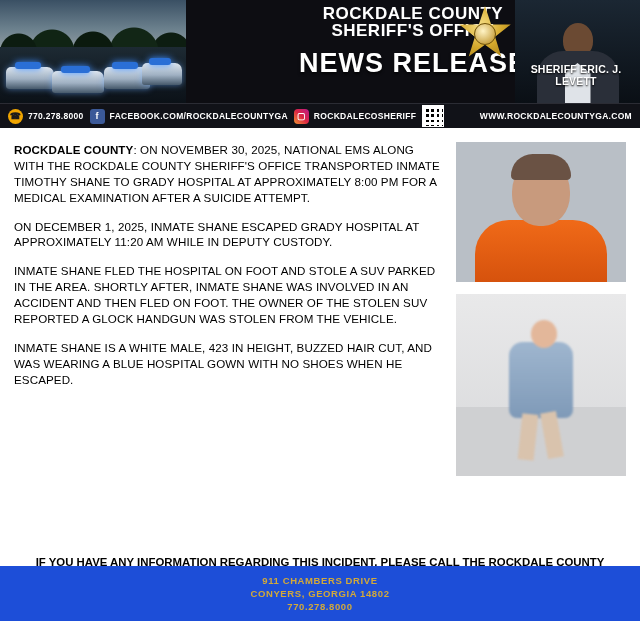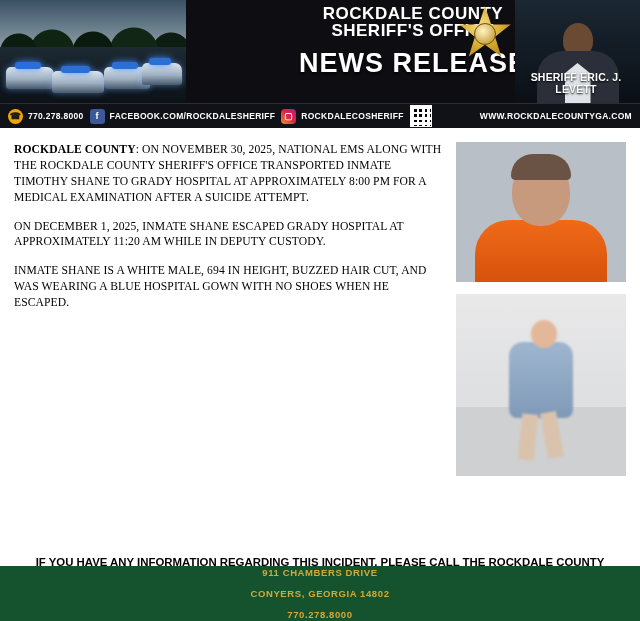--- a/index.html
+++ b/index.html
@@ -140,21 +140,21 @@
     width:82px; height:52px; border-radius: 26px 26px 0 0;
     background: #2a2f39;
   }
   .sheriff-shirt {
     position:absolute; left:50%; transform:translateX(-50%); bottom:0;
     width:26px; height:40px; background:#dfe3e8;
     clip-path: polygon(50% 0, 100% 26%, 100% 100%, 0 100%, 0 26%);
   }
   .sheriff-name {
     position: absolute;
-    right: 4px; bottom: 8px;
+    right: 4px; bottom: 16px;
     width: 120px;
     text-align: center;
     color: #ffffff;
     font-size: 10.5px;
     font-weight: bold;
     letter-spacing: .2px;
     text-shadow: 0 1px 2px #000;
   }
 
   
@@ -190,21 +190,20 @@
       #000;
     background-blend-mode: screen;
     border: 1px solid #fff;
   }
 
   
   .content {
     position: relative;
     padding: 14px 21px 0 14px;
     height: 425px;
-    font-family: Liberation Serif, serif;
   }
   .body-text {
     width: 430px;
     font-size: 11.6px;
     line-height: 1.37;
     letter-spacing: .1px;
   }
   .body-text p { margin: 0 0 13px 0; }
   .body-text .lead { font-weight: bold; }
 
@@ -265,27 +264,27 @@
     text-align: center;
     font-size: 11.4px;
     font-weight: bold;
     line-height: 1.4;
   }
   .footer {
     position: absolute;
     left: 0; bottom: 0;
     width: 640px;
     height: 55px;
-    background: #14532d;
+    background: #1d4ed8;
     color: #d2a93a;
     display: flex;
     flex-direction: column;
     align-items: center;
     justify-content: center;
-    gap: 10px;
+    gap: 2px;
   }
   .footer div {
     font-size: 9.5px;
     font-weight: bold;
     letter-spacing: .6px;
   }
 </style>
 </head>
 <body>
 
@@ -324,42 +323,43 @@
     <div class="sheriff-name">SHERIFF ERIC. J. LEVETT</div>
   </div>
 
   <div class="social-bar">
     <div class="soc">
       <span class="soc-ic ic-phone">☎</span>
       <span>770.278.8000</span>
     </div>
     <div class="soc">
       <span class="soc-ic ic-fb">f</span>
-      <span>FACEBOOK.COM/ROCKDALESHERIFF</span>
+      <span>FACEBOOK.COM/ROCKDALECOUNTYGA</span>
     </div>
     <div class="soc">
       <span class="soc-ic ic-ig">▢</span>
       <span>ROCKDALECOSHERIFF</span>
     </div>
     <div class="qr"></div>
     <div class="soc-sp"></div>
     <div class="soc">
       <span>WWW.ROCKDALECOUNTYGA.COM</span>
     </div>
   </div>
 </div>
 
 <div class="content">
 
   <div class="body-text">
     <p>
       <span class="lead">ROCKDALE COUNTY</span><span>: ON NOVEMBER 30, 2025, NATIONAL EMS ALONG WITH THE ROCKDALE COUNTY SHERIFF'S OFFICE TRANSPORTED INMATE TIMOTHY SHANE TO GRADY HOSPITAL AT APPROXIMATELY 8:00 PM FOR A MEDICAL EXAMINATION AFTER A SUICIDE ATTEMPT.</span>
     </p>
     <p>ON DECEMBER 1, 2025, INMATE SHANE ESCAPED GRADY HOSPITAL AT APPROXIMATELY 11:20 AM WHILE IN DEPUTY CUSTODY.</p>
-    <p>INMATE SHANE IS A WHITE MALE, 694 IN HEIGHT, BUZZED HAIR CUT, AND WAS WEARING A BLUE HOSPITAL GOWN WITH NO SHOES WHEN HE ESCAPED.</p>
+    <p>INMATE SHANE FLED THE HOSPITAL ON FOOT AND STOLE A SUV PARKED IN THE AREA. SHORTLY AFTER, INMATE SHANE WAS INVOLVED IN AN ACCIDENT AND THEN FLED ON FOOT.  THE OWNER OF THE STOLEN SUV REPORTED A GLOCK HANDGUN WAS STOLEN FROM THE VEHICLE.</p>
+    <p>INMATE SHANE IS A WHITE MALE, 423 IN HEIGHT, BUZZED HAIR CUT, AND WAS WEARING A BLUE HOSPITAL GOWN WITH NO SHOES WHEN HE ESCAPED.</p>
   </div>
 
   <div class="photos">
     <div class="mugshot">
       <div class="mug-bg"></div>
       <div class="mug-body"></div>
       <div class="mug-head"></div>
       <div class="mug-hair"></div>
     </div>
     <div class="fullbody">

